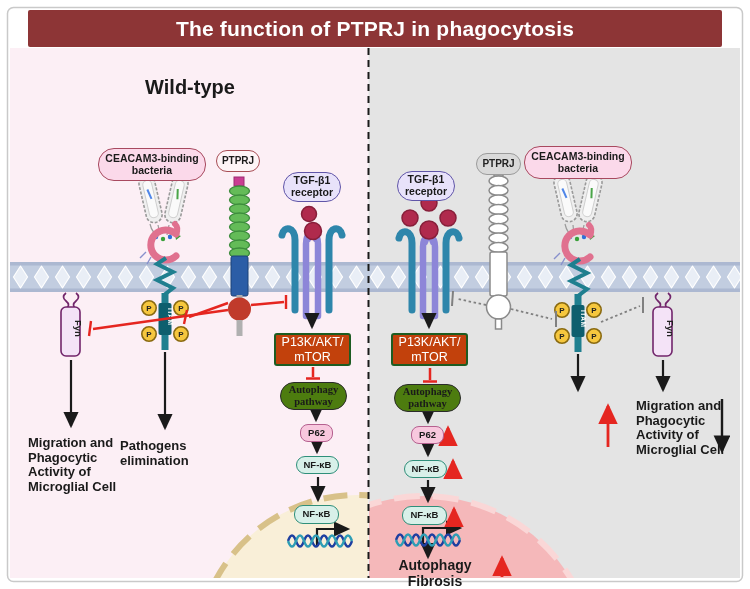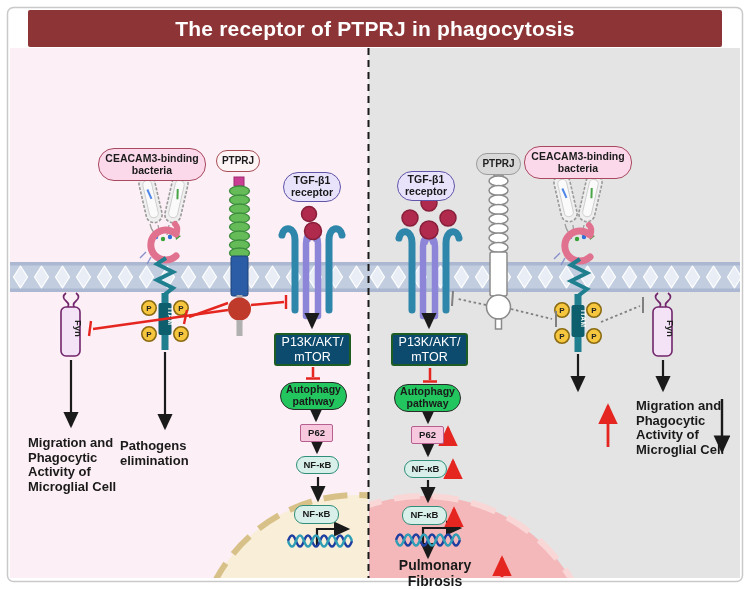--- a/index.html
+++ b/index.html
@@ -22,27 +22,27 @@
     position:absolute; z-index:2; display:flex; align-items:center; justify-content:center;
     text-align:center; white-space:pre-line; line-height:1.12; font-weight:bold; color:#1a1a1a;
     box-sizing:border-box;
   }
   #lbl-ceacam3-l { left:98px;  top:148px; width:108px; height:33px; background:#fbd9ea; border:1.6px solid #a8495f; border-radius:16px; font-size:10.5px; }
   #lbl-ptprj-l   { left:216px; top:150px; width:44px;  height:22px; background:#fdf4f6; border:1.6px solid #a84d55; border-radius:11px; font-size:10px; }
   #lbl-tgf-l     { left:283px; top:172px; width:58px;  height:30px; background:#e8e2fa; border:1.6px solid #6055a8; border-radius:15px; font-size:10.5px; }
   #lbl-tgf-r     { left:397px; top:171px; width:58px;  height:30px; background:#e8e2fa; border:1.6px solid #6055a8; border-radius:15px; font-size:10.5px; }
   #lbl-ptprj-r   { left:476px; top:153px; width:45px;  height:22px; background:#d9d9d9; border:1.6px solid #9b9b9b; border-radius:11px; font-size:10px; color:#222; }
   #lbl-ceacam3-r { left:524px; top:146px; width:108px; height:33px; background:#fbd9ea; border:1.6px solid #a8495f; border-radius:16px; font-size:10.5px; }
-  .pi3k-box { background:#0c4a6e; border:2px solid #1d5c22; color:#ffffff; font-size:12.5px; font-weight:500; border-radius:3px; line-height:1.2; }
+  .pi3k-box { background:#c2410c; border:2px solid #1d5c22; color:#ffffff; font-size:12.5px; font-weight:500; border-radius:3px; line-height:1.2; }
   #box-pi3k-l { left:274px; top:333px; width:77px; height:33px; }
   #box-pi3k-r { left:391px; top:333px; width:77px; height:33px; }
-  .autophagy { background:#22c55e; border:1.5px solid #2a2a2a; border-radius:14px; font-size:10.5px; font-weight:600; }
+  .autophagy { background:#4d7c0f; border:1.5px solid #2a2a2a; border-radius:14px; font-size:10.5px; font-weight:600;font-family:Liberation Serif, serif; }
   #pill-autophagy-l { left:280px; top:382px; width:67px; height:28px; }
   #pill-autophagy-r { left:394px; top:384px; width:67px; height:28px; }
-  .p62 { background:#f8c8de; border:1.4px solid #b5608f; border-radius:2px; font-size:9.5px; font-weight:600; }
+  .p62 { background:#f8c8de; border:1.4px solid #b5608f; border-radius:8px; font-size:9.5px; font-weight:600; }
   #pill-p62-l { left:300px; top:424px; width:33px; height:18px; }
   #pill-p62-r { left:411px; top:426px; width:33px; height:18px; }
   .nfkb { background:#d8f0e9; border:1.4px solid #2f8f7a; border-radius:9px; font-size:9.5px; font-weight:600; }
   #pill-nfkb-l     { left:296px; top:456px; width:43px; height:18px; }
   #pill-nfkb-nuc-l { left:294px; top:505px; width:45px; height:19px; }
   #pill-nfkb-r     { left:404px; top:460px; width:43px; height:18px; }
   #pill-nfkb-nuc-r { left:402px; top:506px; width:45px; height:19px; }
   .outcome { font-size:13px; font-weight:600; line-height:1.12; }
   #out-migration-l { left:28px;  top:436px; width:118px; }
   #out-pathogens   { left:120px; top:439px; width:92px; text-align:left; }
@@ -300,22 +300,23 @@
     </g>
 
     <g fill="none" stroke-width="2.4">
       <path d="M396,540 q4,-11 8,0 t8,0 t8,0 t8,0 t8,0 t8,0 t8,0 t8,0" stroke="#1e3fa0"></path>
       <path d="M396,540 q4,11 8,0 t8,0 t8,0 t8,0 t8,0 t8,0 t8,0 t8,0" stroke="#2e9db5"></path>
     </g>
 
     <line x1="368.5" y1="48" x2="368.5" y2="578" stroke="#1a1a1a" stroke-width="2" stroke-dasharray="7 5"></line>
   </svg>
 
-  <div id="title-bar">The receptor of PTPRJ in phagocytosis</div>
-
+  <div id="title-bar">The function of PTPRJ in phagocytosis</div>
+
+  <div class="txt heading" id="heading-l">Wild-type</div>
 
   <div class="pill" id="lbl-ceacam3-l">CEACAM3-binding
 bacteria</div>
   <div class="pill" id="lbl-ptprj-l">PTPRJ</div>
   <div class="pill" id="lbl-tgf-l">TGF-β1
 receptor</div>
 
   <div class="pill" id="lbl-tgf-r">TGF-β1
 receptor</div>
   <div class="pill" id="lbl-ptprj-r">PTPRJ</div>
@@ -341,14 +342,14 @@
   <div class="txt outcome" id="out-migration-l">Migration and
 Phagocytic
 Activity of
 Microglial Cell</div>
   <div class="txt outcome" id="out-pathogens">Pathogens
 elimination</div>
   <div class="txt outcome" id="out-migration-r">Migration and
 Phagocytic
 Activity of
 Microglial Cell</div>
-  <div class="txt outcome" id="out-fibrosis">Pulmonary Fibrosis</div>
+  <div class="txt outcome" id="out-fibrosis">Autophagy Fibrosis</div>
 </div>
 
 </body></html>

